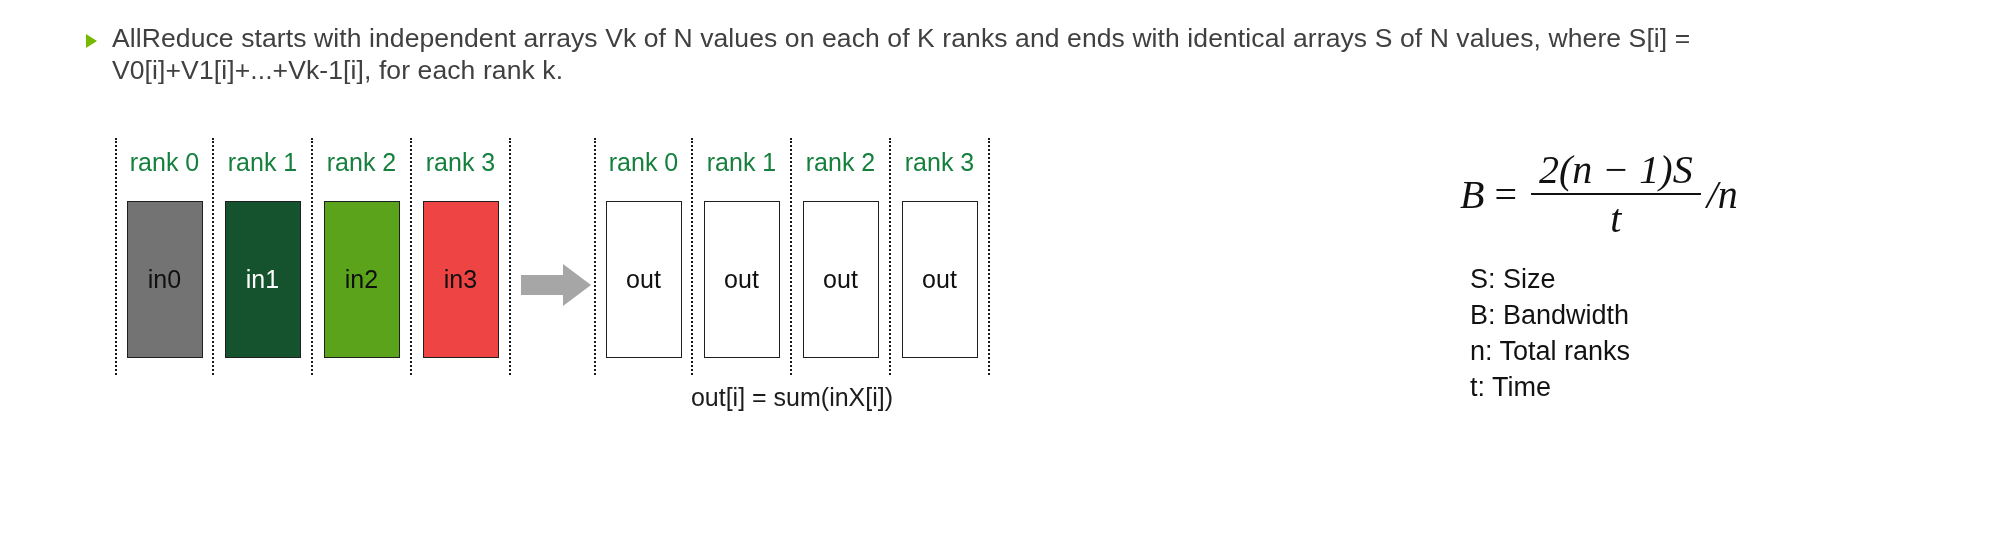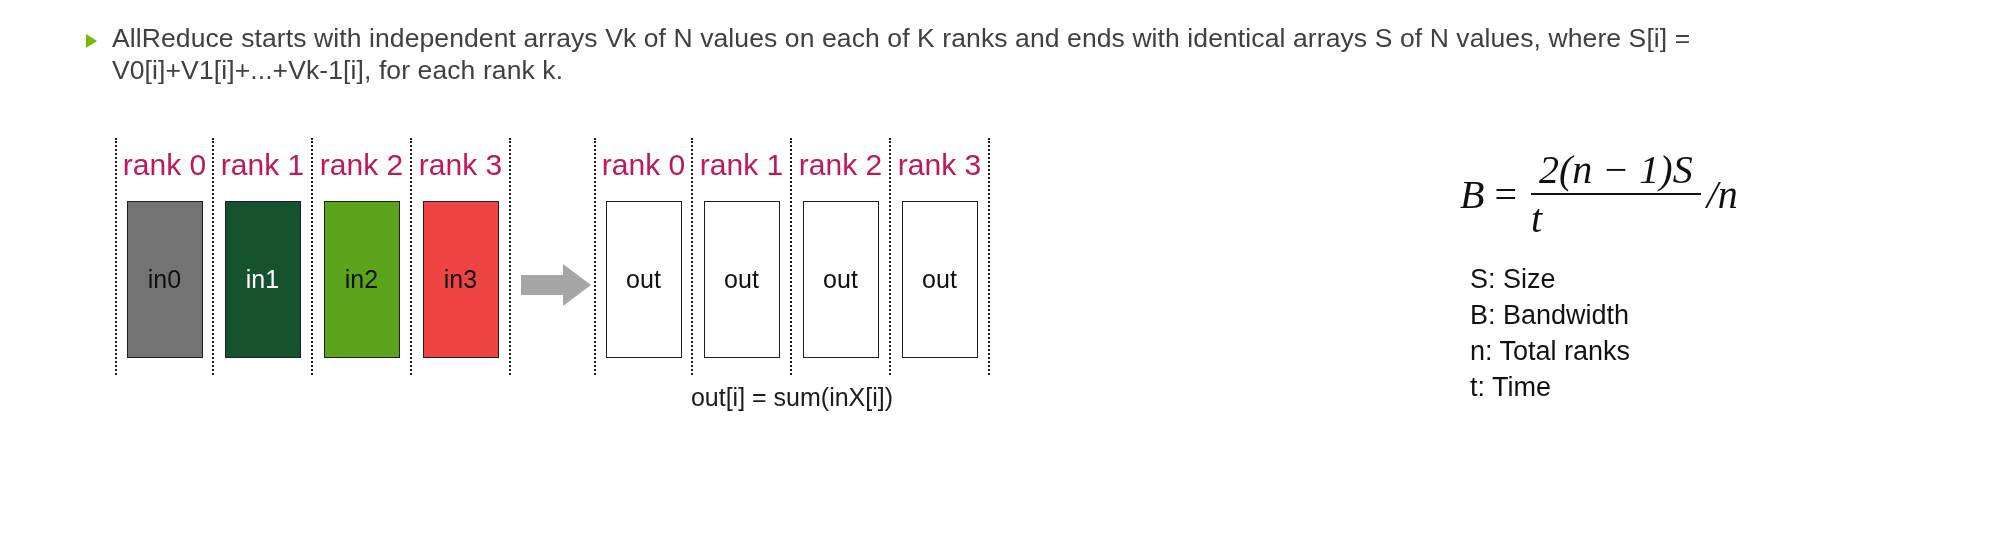--- a/index.html
+++ b/index.html
@@ -68,22 +68,22 @@
     border-left: 2px dotted #1a1a1a;
     border-right: 2px dotted #1a1a1a;
     box-sizing: border-box;
     display: flex;
     flex-direction: column;
     align-items: center;
   }
   .rank-col + .rank-col { border-left: none; }
 
   .rank-label {
-    font-size: 30px;
-    color: #be185d;
+    font-size: 25px;
+    color: #15803d;
     margin-top: 10px;
     white-space: nowrap;
     font-family: "Liberation Sans", sans-serif;
   }
 
   .box {
     position: absolute;
     top: 63px;
     left: 50%;
     transform: translateX(-50%);
@@ -140,21 +140,21 @@
     height: 92px;
   }
   #formula .lhs { margin-right: 10px; }
   #formula .eq  {
     font-style: normal;
     margin-right: 14px;
   }
   #formula .frac {
     display: inline-flex;
     flex-direction: column;
-    align-items: flex-start;
+    align-items: center;
     line-height: 1.05;
   }
   #formula .num {
     padding: 0 8px 2px 8px;
     white-space: nowrap;
   }
   #formula .bar {
     width: 100%;
     height: 2px;
     background: #111111;

